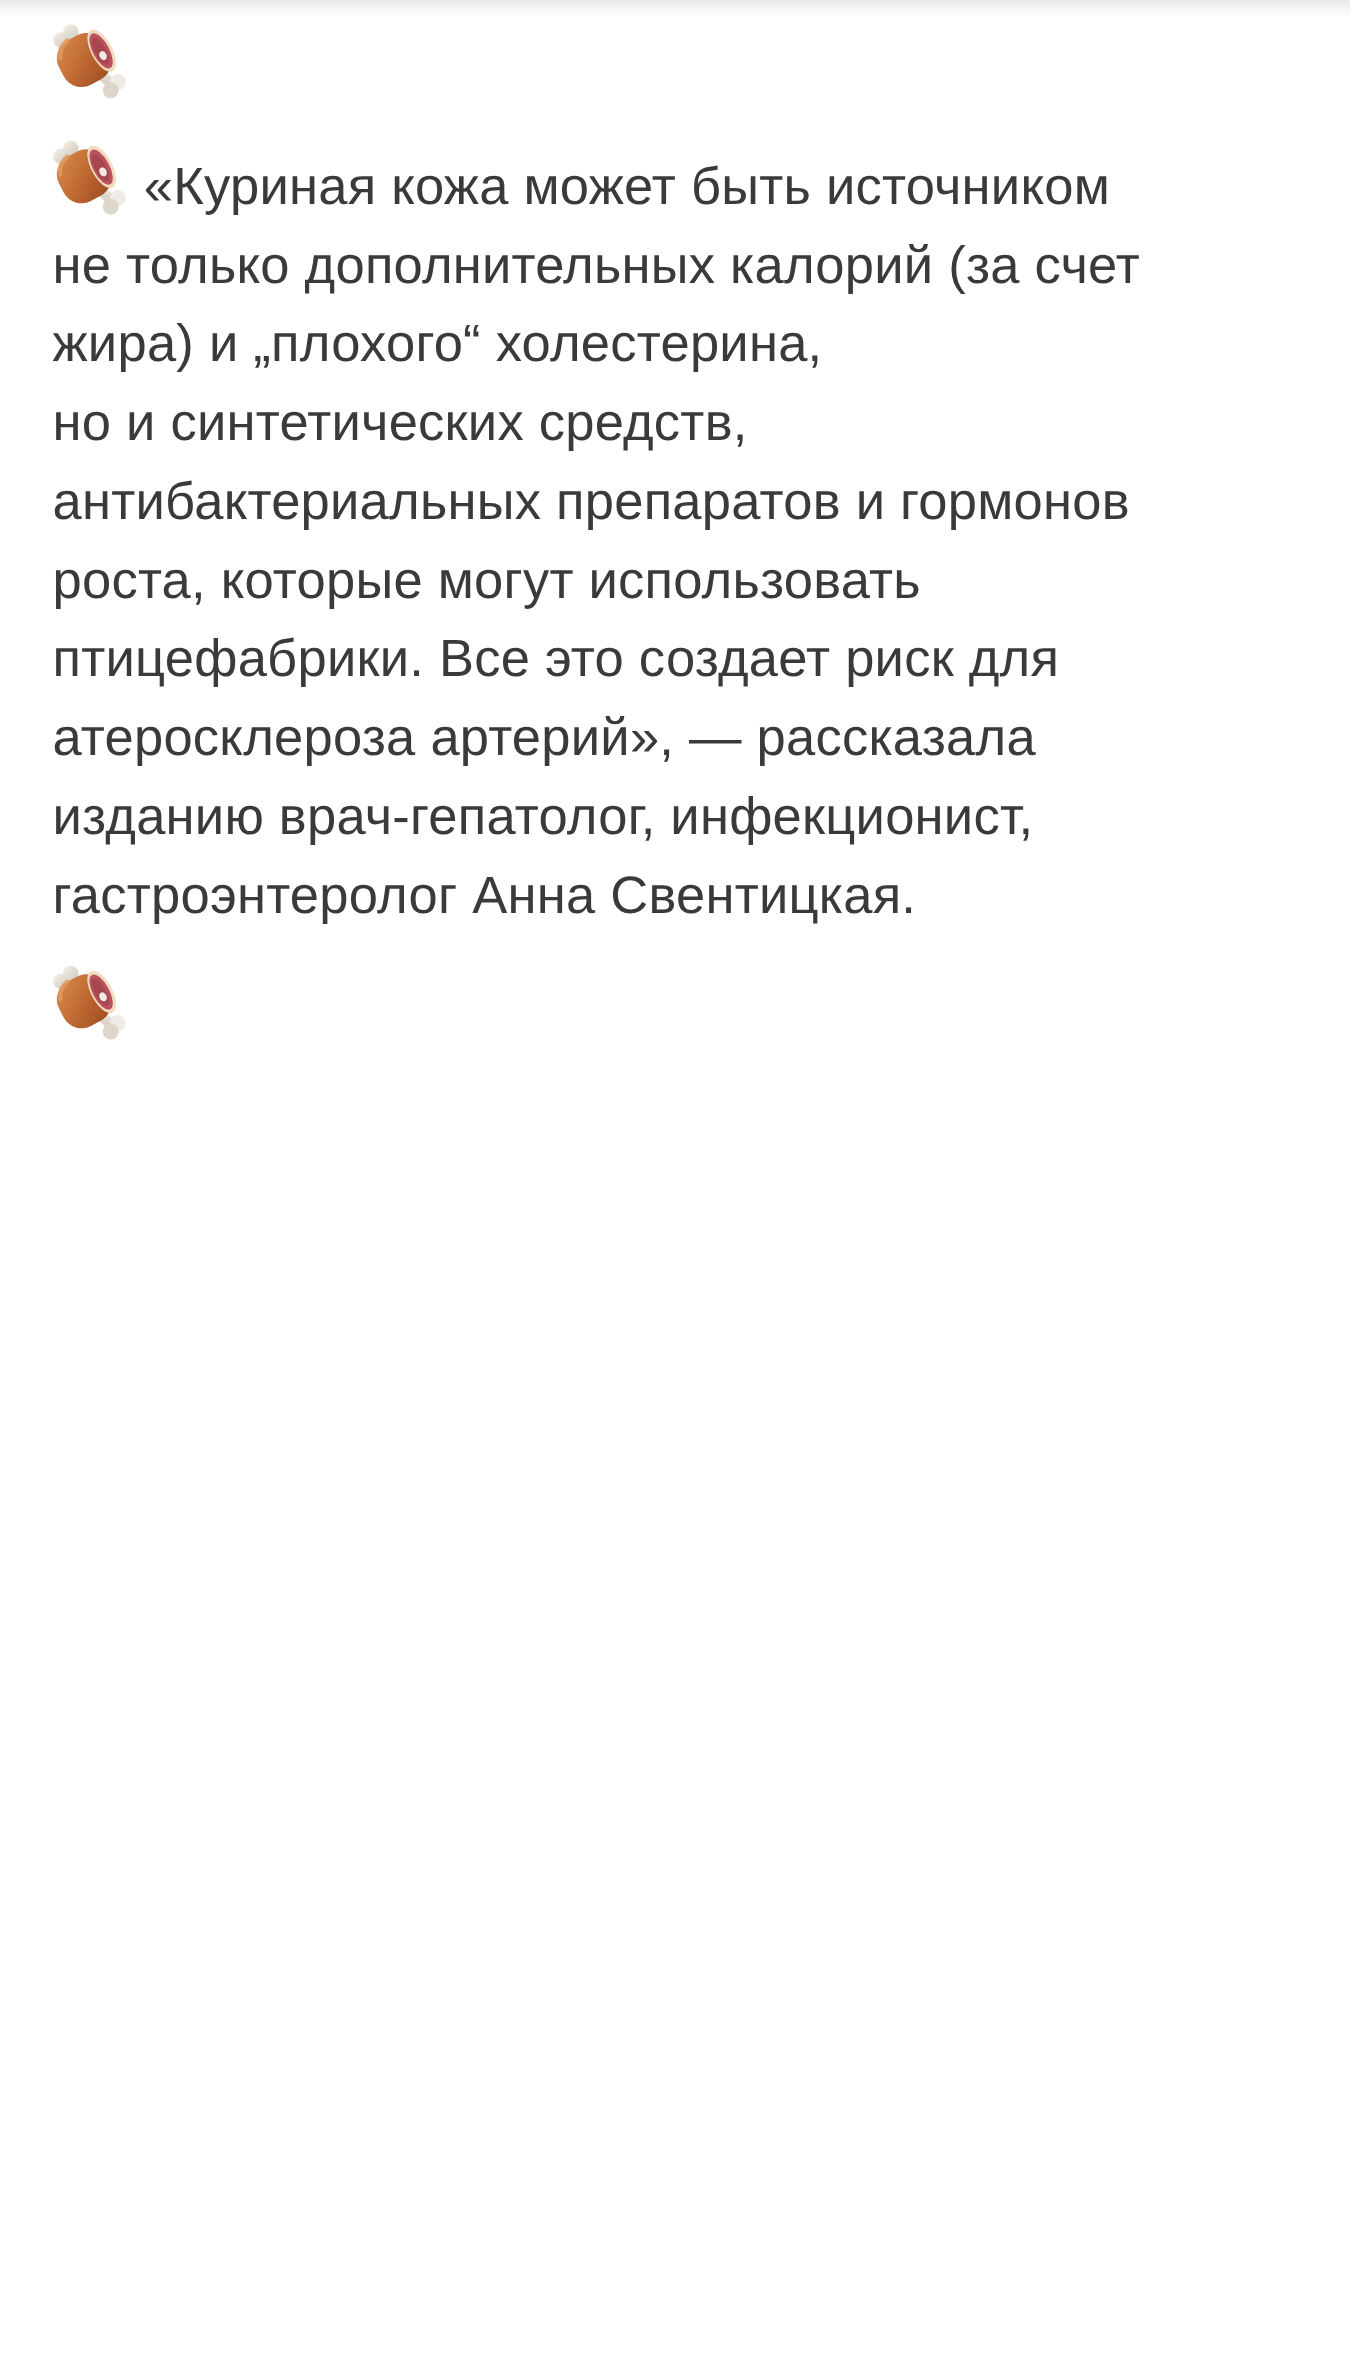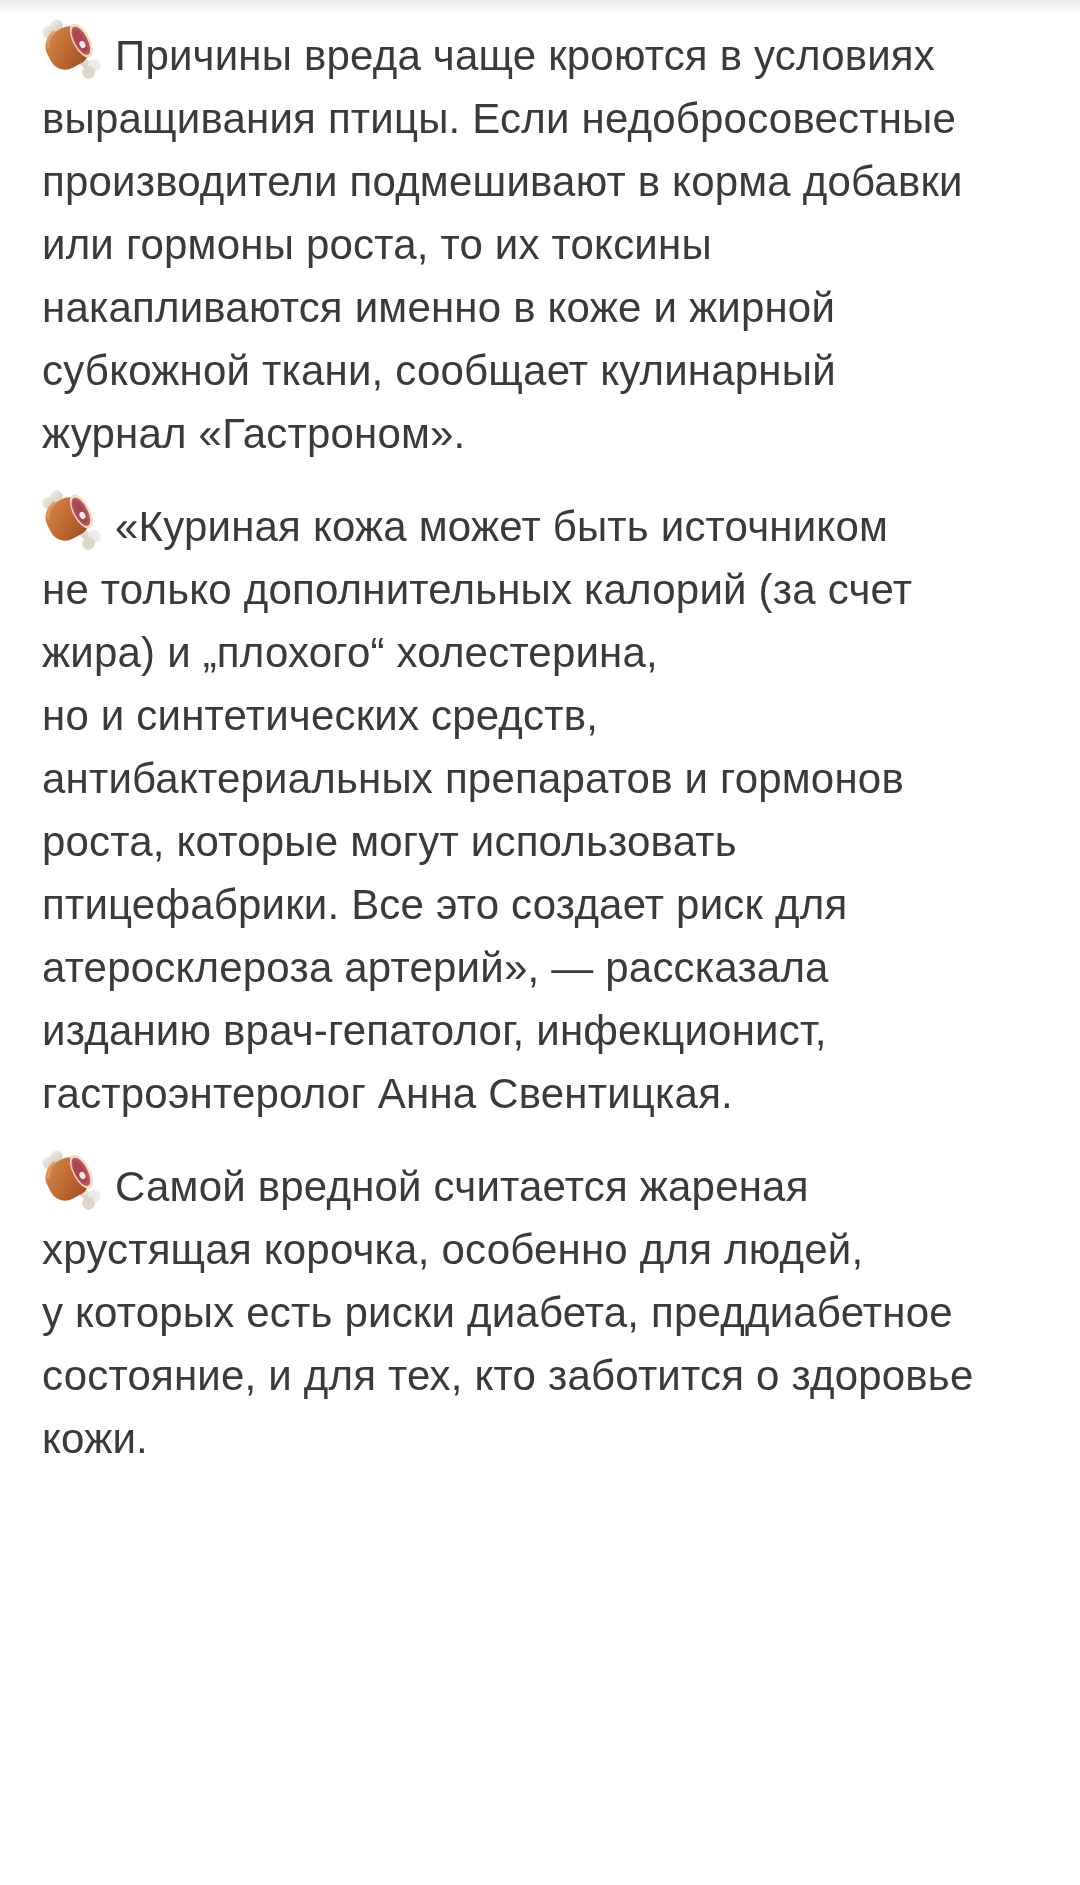--- a/index.html
+++ b/index.html
@@ -78,27 +78,21 @@
             </g>
             <g transform="rotate(-28 34 36)">
               <rect x="10" y="13" width="46" height="45" rx="18" fill="url(#meatGrad)"></rect>
               <ellipse cx="51" cy="35.5" rx="9.5" ry="21" fill="#f2dcc0"></ellipse>
               <ellipse cx="50.4" cy="35.5" rx="7.4" ry="17.5" fill="#b9525c"></ellipse>
               <ellipse cx="49.8" cy="35.5" rx="5" ry="13.5" fill="#a84650"></ellipse>
               <ellipse cx="50" cy="40" rx="3.2" ry="4.2" fill="#efece5"></ellipse>
               <path d="M15 24 Q18 15 28 13" stroke="#e09a5e" stroke-width="4" fill="none" stroke-linecap="round" opacity="0.85"></path>
             </g>
           </g>
-        </svg></span><span>Причины вреда чаще кроются в условиях
-выращивания птицы. Если недобросовестные
-производители подмешивают в корма добавки
-или гормоны роста, то их токсины
-накапливаются именно в коже и жирной
-субкожной ткани, сообщает кулинарный
-журнал «Гастроном».</span></p>
+        </svg></span></p>
 
   <p class="para"><span class="emoji"><svg viewBox="0 0 72 72" xmlns="http://www.w3.org/2000/svg">
           <g>
             <circle cx="21" cy="11" r="7" fill="url(#boneGrad)"></circle>
             <circle cx="12" cy="18" r="7" fill="url(#boneGrad)"></circle>
             <g transform="rotate(40 52 52)">
               <rect x="36" y="47.5" width="26" height="9.5" rx="4.7" fill="url(#boneGrad)"></rect>
               <circle cx="63" cy="47.5" r="7.2" fill="#efece5"></circle>
               <circle cx="63" cy="57.5" r="7.2" fill="#ddd6ca"></circle>
             </g>
@@ -133,20 +127,16 @@
             </g>
             <g transform="rotate(-28 34 36)">
               <rect x="10" y="13" width="46" height="45" rx="18" fill="url(#meatGrad)"></rect>
               <ellipse cx="51" cy="35.5" rx="9.5" ry="21" fill="#f2dcc0"></ellipse>
               <ellipse cx="50.4" cy="35.5" rx="7.4" ry="17.5" fill="#b9525c"></ellipse>
               <ellipse cx="49.8" cy="35.5" rx="5" ry="13.5" fill="#a84650"></ellipse>
               <ellipse cx="50" cy="40" rx="3.2" ry="4.2" fill="#efece5"></ellipse>
               <path d="M15 24 Q18 15 28 13" stroke="#e09a5e" stroke-width="4" fill="none" stroke-linecap="round" opacity="0.85"></path>
             </g>
           </g>
-        </svg></span><span>Самой вредной считается жареная
-хрустящая корочка, особенно для людей,
-у которых есть риски диабета, преддиабетное
-состояние, и для тех, кто заботится о здоровье
-кожи.</span></p>
+        </svg></span></p>
 
 
 </div>
 
 </body></html>

